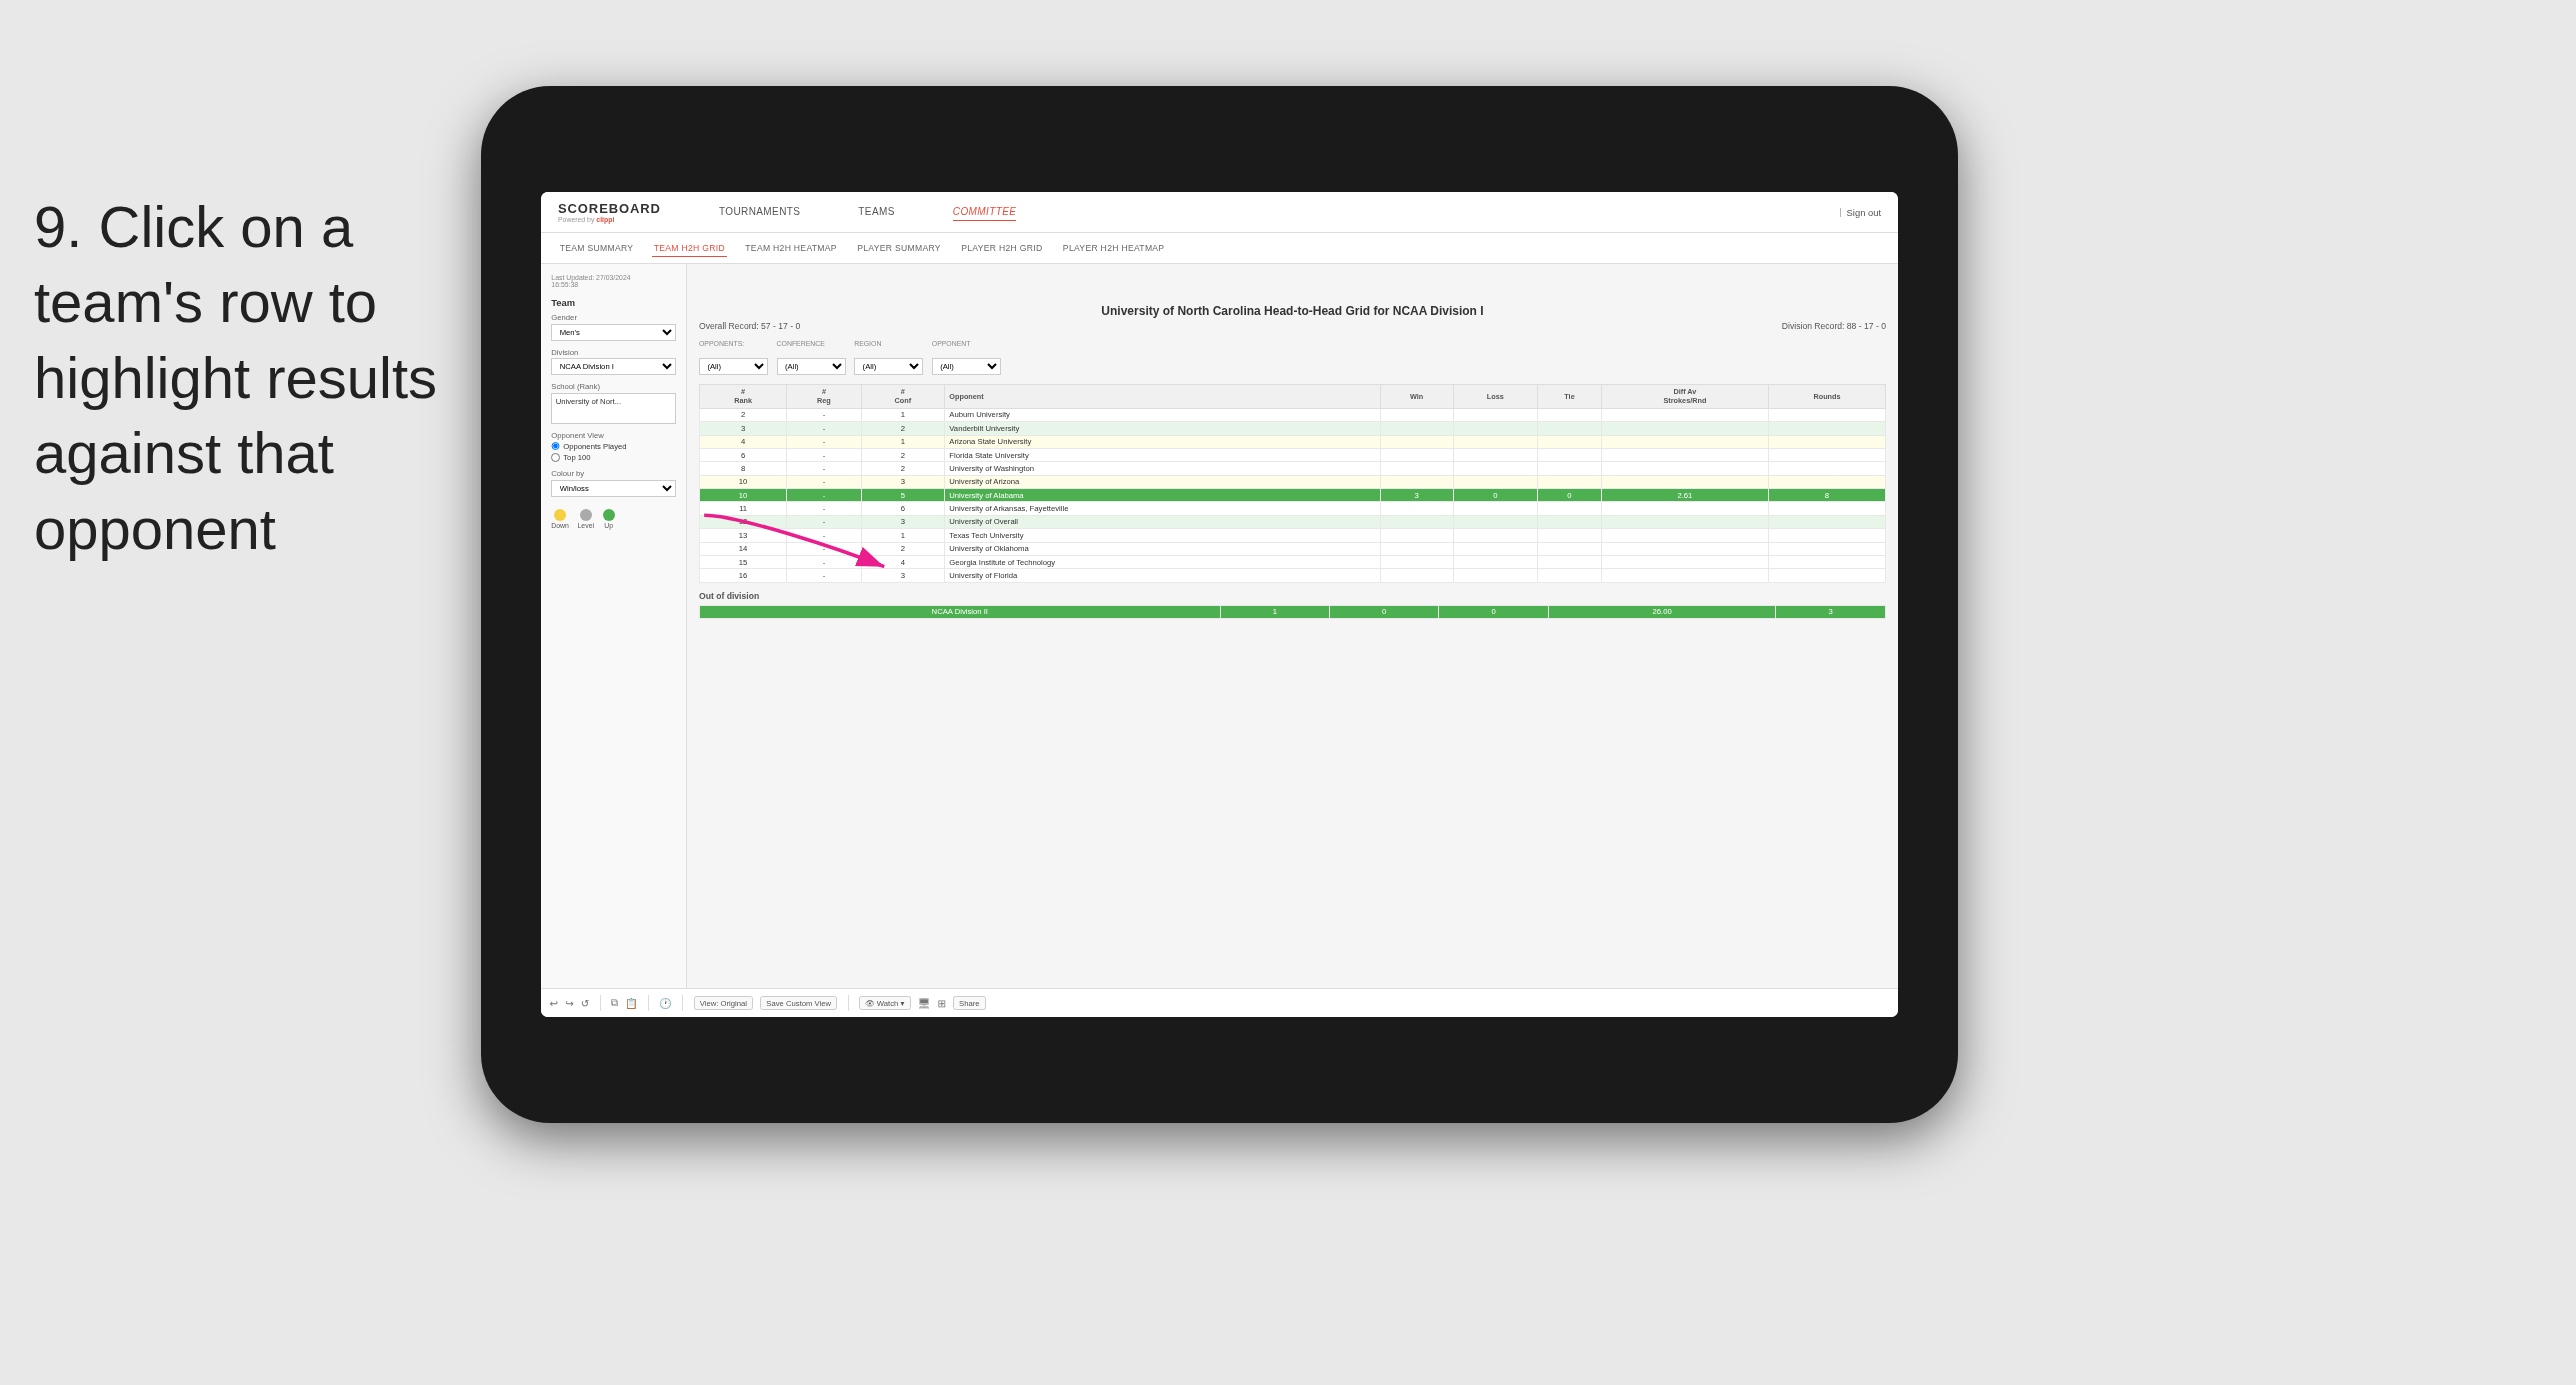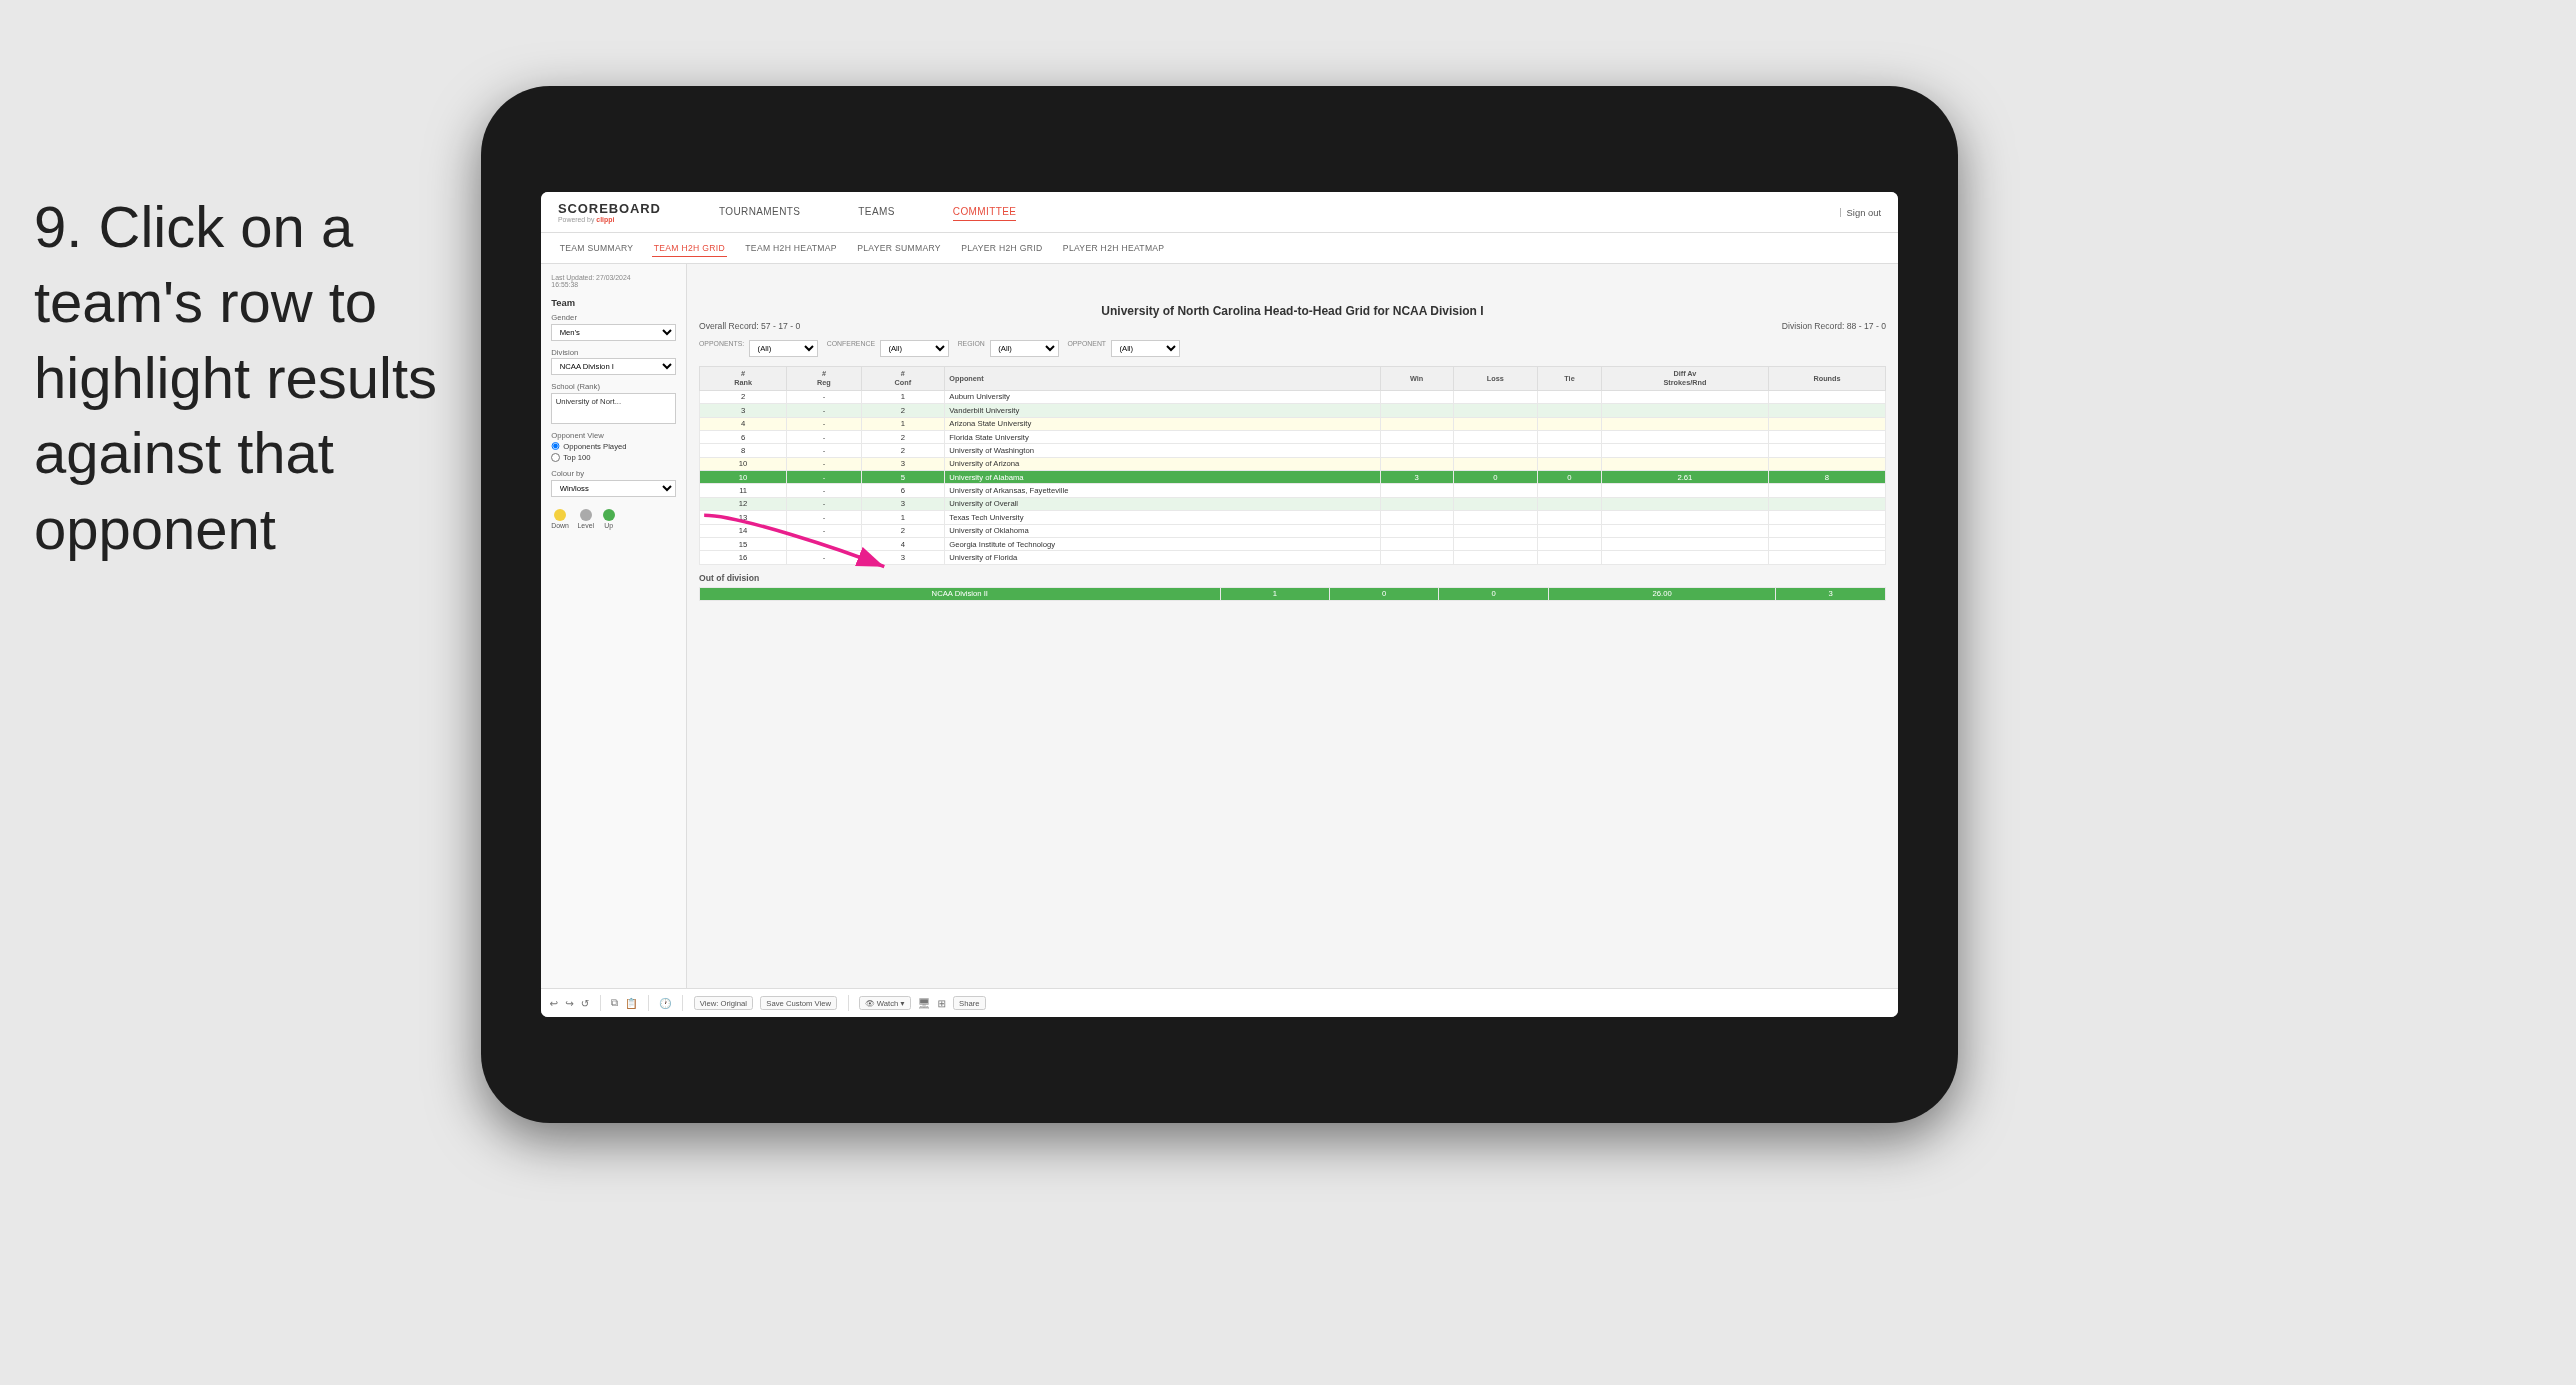--- a/index.html
+++ b/index.html
@@ -97,20 +97,21 @@
       text-transform: uppercase;
       letter-spacing: 0.4px;
       cursor: pointer;
       padding: 3.4px 0;
       margin-left: 32px;
     }
 
     .nav-link.active {
       color: #e74c3c;
       border-bottom: 1.7px solid #e74c3c;
+      font-style: italic;
     }
 
     .sign-out {
       font-size: 9.4px;
       color: #555;
       cursor: pointer;
     }
 
     
     .sub-nav {
@@ -264,22 +265,22 @@
 
     .filter-row {
       display: flex;
       gap: 8.6px;
       margin-bottom: 8.6px;
       align-items: center;
     }
 
     .filter-group {
       display: flex;
-      flex-direction: row;
-      gap: 5px;
+      flex-direction: column;
+      gap: 11px;
     }
 
     .filter-label {
       font-size: 6.9px;
       color: #888;
       text-transform: uppercase;
     }
 
     .filter-select {
       height: 17px;

